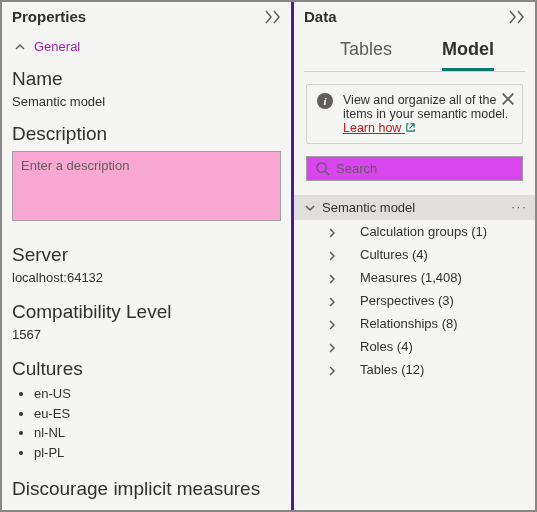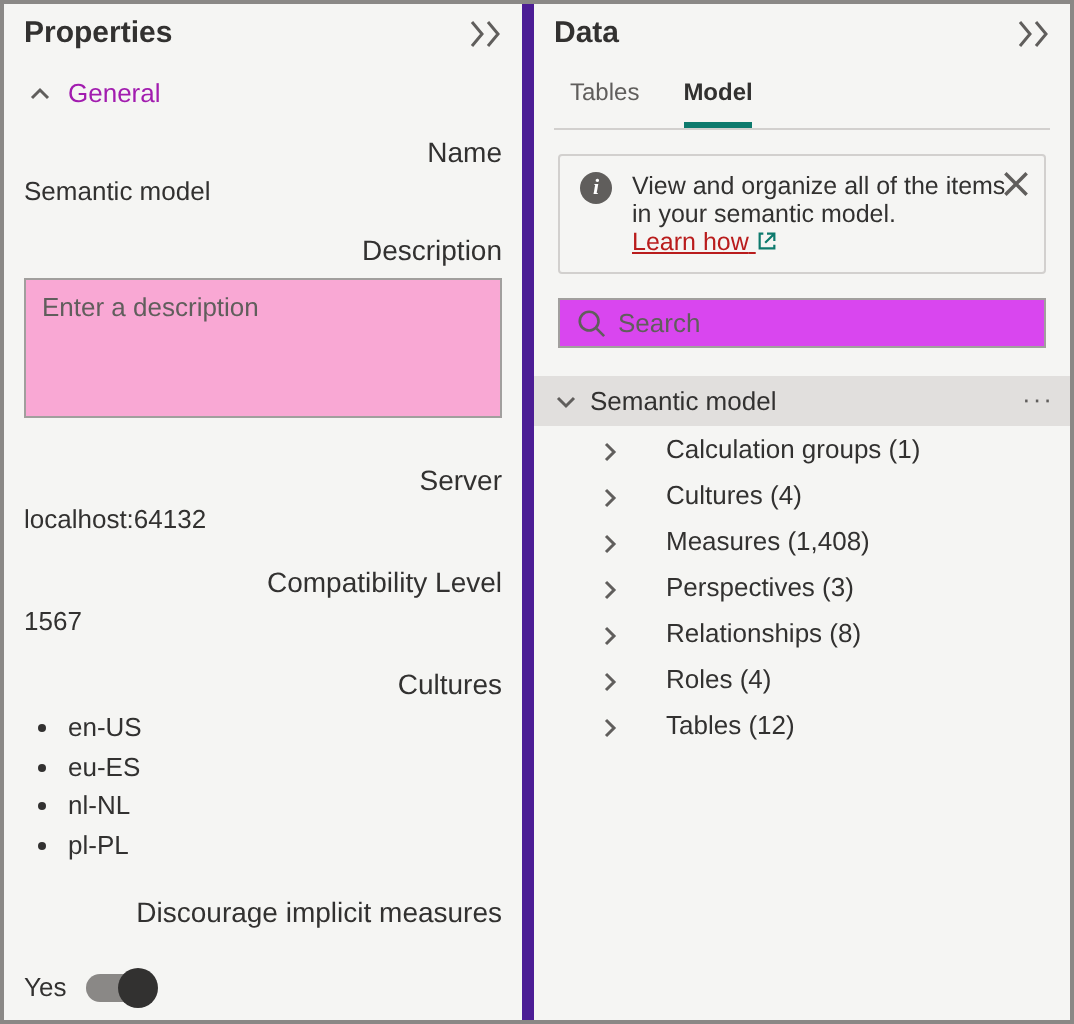--- a/index.html
+++ b/index.html
@@ -11,40 +11,40 @@
     background: #f5f5f3;
     overflow: hidden;
   }
   .frame {
     width: 537px; height: 512px;
     border: 2px solid #8a8886;
     display: flex;
     background: #f5f5f3;
   }
   .panel { display: flex; flex-direction: column; }
-  .left { width: 265px; border-right: 6px solid #4c1d95; }
+  .left { width: 292px; border-right: 3px solid #4c1d95; }
   .right { flex: 1; min-width: 0; }
   .panel-header {
     display: flex; align-items: center; justify-content: space-between;
     padding: 6px 10px 4px 10px;
     font-size: 15px; font-weight: 600;
   }
   .chevrons {
     display: inline-flex; align-items: center; gap: -2px;
     color: #605e5c; cursor: pointer;
   }
   .chevrons svg { width: 8px; height: 14px; }
   .left-body { padding: 2px 10px 10px 10px; overflow-y: auto; flex: 1; }
   .section-hdr {
     display: flex; align-items: center; gap: 8px;
     padding: 8px 2px; font-size: 13px; color: #a21caf;
     cursor: pointer;
   }
   .section-hdr .caret { width: 12px; height: 12px; display: inline-flex; }
-  .field-label { font-size: 14px; color: #323130; margin-top: 6px; text-align: right; }
+  .field-label { font-size: 19px; color: #323130; margin-top: 6px; }
   .field-value { font-size: 13px; color: #323130; margin-top: 4px; }
   .desc-box {
     width: 100%; height: 70px; margin-top: 6px;
     border: 1px solid #a19f9d; background: #f9a8d4;
     padding: 6px 8px; font: inherit; resize: none;
     color: #323130;
   }
   .desc-box::placeholder { color: #605e5c; }
   .cultures-list { margin: 4px 0 0 22px; padding: 0; }
   .cultures-list li { font-size: 13px; line-height: 1.5; list-style: disc; color: #323130; }
@@ -58,22 +58,23 @@
     width: 20px; height: 20px; border-radius: 50%;
     background: #323130;
   }
 
   
   .tabs {
     display: flex; gap: 22px;
     padding: 10px 18px 0 18px;
   }
   .tab {
-    font-size: 12px; color: #605e5c; padding-bottom: 8px; cursor: pointer;
+    font-size: 18px; color: #605e5c; padding-bottom: 8px; cursor: pointer;
     border-bottom: 3px solid transparent;
+    margin-left: 28px;
   }
   .tab.active { color: #323130; font-weight: 600; border-bottom-color: #0d7a6d; }
   .tabs-underline { border-bottom: 1px solid #d2d0ce; margin: 0 10px; }
 
   .info-box {
     margin: 12px 12px 0 12px;
     background: #f5f5f3;
     border: 1px solid #d2d0ce;
     border-radius: 2px;
     padding: 8px 10px;

